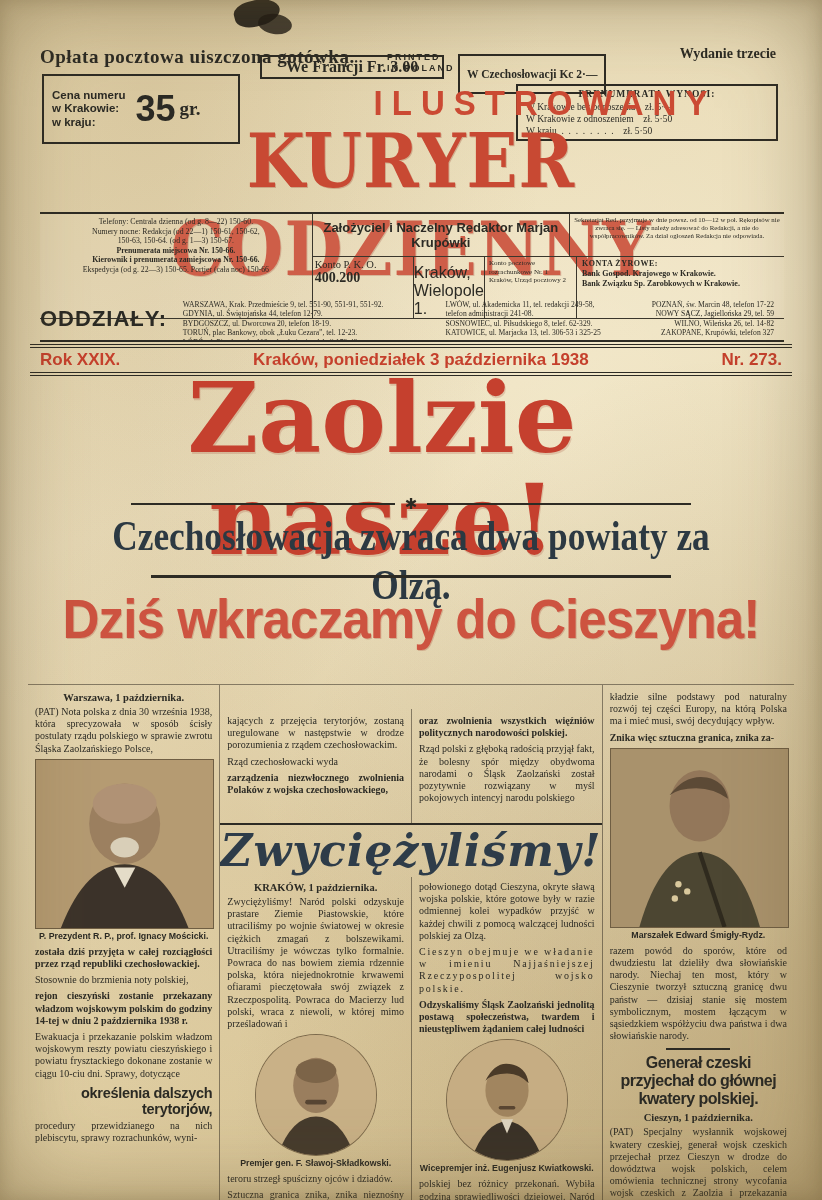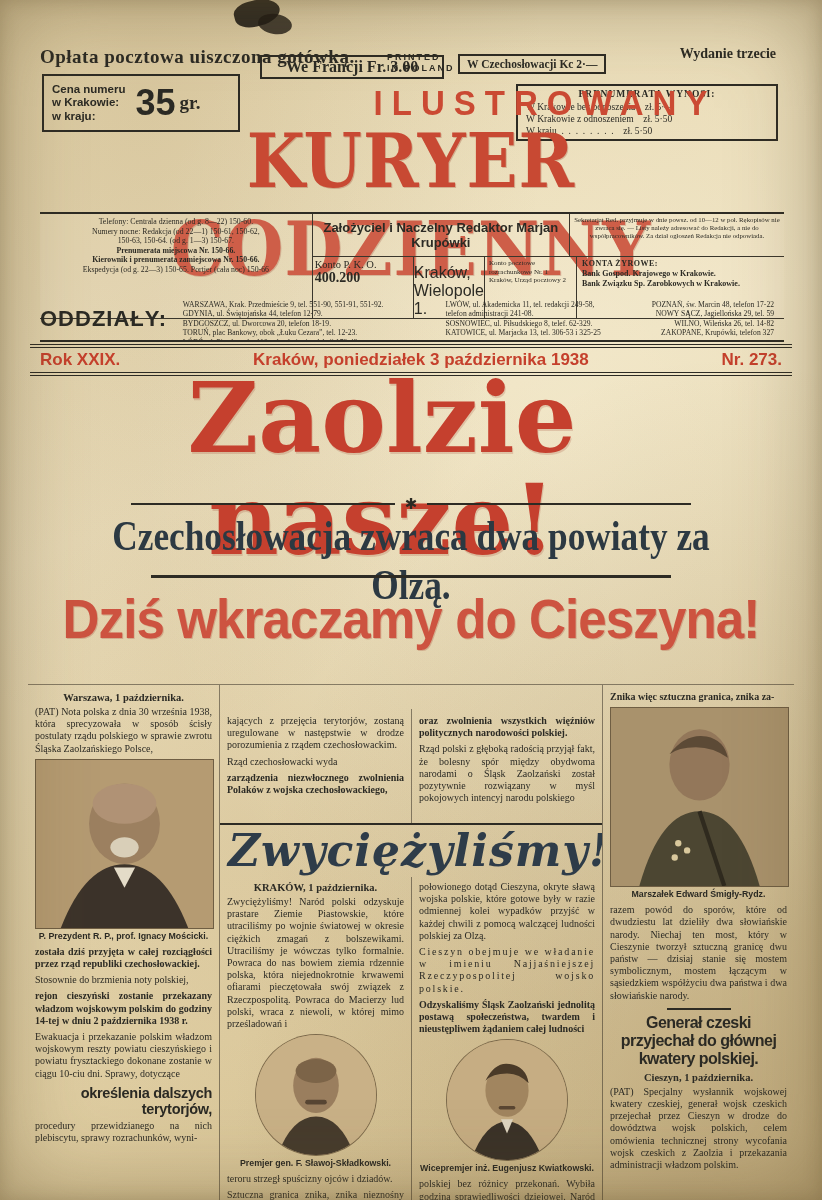--- a/index.html
+++ b/index.html
@@ -17,29 +17,29 @@
     content:""; position:absolute; inset:0; pointer-events:none;
     box-shadow: inset 0 0 90px rgba(92,70,34,.45), inset 0 0 18px rgba(92,70,34,.25);
   }
   .abs{position:absolute;}
   .bold{font-weight:bold;}
 
   
   .postal-note{left:40px; top:46px; font-size:19px; font-weight:bold; letter-spacing:.5px;}
   .france-price{left:260px; top:55px; border:2px solid #2d2b24; padding:1px 24px; font-size:16px; font-weight:bold;}
   .printed{left:387px; top:52px; font-size:9px; font-weight:bold; letter-spacing:2px; line-height:11px; font-family:"Liberation Sans",sans-serif;}
-  .czech-price{left:458px; top:54px; border:2px solid #2d2b24; padding:2px 7px; font-size:11.5px; font-weight:bold;}
+  .czech-price{left:458px; top:54px; border:2px solid #2d2b24; padding:12px 7px; font-size:11.5px; font-weight:bold;}
   .edition{right:46px; top:46px; font-size:14px; font-weight:bold;}
 
   .ink-stamp{left:228px; top:0; width:72px; height:40px;}
   .ink-stamp .b1{position:absolute; left:6px; top:0; width:46px; height:26px; background:#171411; border-radius:40% 55% 50% 45%; transform:rotate(-14deg); opacity:.88;}
   .ink-stamp .b2{position:absolute; left:30px; top:14px; width:34px; height:20px; background:#1c1813; border-radius:50%; transform:rotate(8deg); opacity:.8;}
 
   
-  .price-box{left:42px; top:74px; width:198px; height:58px; border:2.5px solid #2d2b24; display:flex; align-items:center; padding:2px 8px; box-sizing:border-box;}
+  .price-box{left:42px; top:74px; width:198px; height:70px; border:2.5px solid #2d2b24; display:flex; align-items:center; padding:2px 8px; box-sizing:border-box;}
   .price-box .labels{font-size:11.5px; font-weight:bold; line-height:13.5px; font-family:"Liberation Sans",sans-serif;}
   .price-box .amount{font-size:36px; font-weight:bold; margin-left:10px; font-family:"Liberation Sans",sans-serif;}
   .price-box .unit{font-size:19px; font-weight:bold; margin-left:4px;}
 
   .sub-box{right:44px; top:84px; width:262px; border:2px solid #2d2b24; padding:3px 8px 2px; box-sizing:border-box;}
   .sub-box .t{font-size:9.5px; font-weight:bold; letter-spacing:1px; text-align:center; margin-bottom:2px;}
   .sub-box .l{font-size:9.5px; line-height:12px; white-space:pre;}
 
   
   .mast1{left:310px; top:84px; width:470px; text-align:center; font-size:33px; font-weight:bold; letter-spacing:9px; color:#cb4a33; font-family:"Liberation Sans",sans-serif; transform:scaleY(1.05);}
@@ -85,21 +85,21 @@
   
   .article{left:28px; top:684px; width:766px; height:516px; display:flex; border-top:1px solid rgba(56,50,38,.55); overflow:hidden;}
   .col{box-sizing:border-box; padding:6px 7px 0;}
   .col1{width:192px;}
   .mid-wrap{width:382px; border-left:1px solid rgba(56,50,38,.55); border-right:1px solid rgba(56,50,38,.55); display:flex; flex-direction:column;}
   .col4{width:192px;}
   .mid-top{display:flex; height:114px;margin-top:24px;}
   .mid-top .half{width:50%; box-sizing:border-box; padding:6px 7px 0;}
   .mid-top .half + .half{border-left:1px solid rgba(56,50,38,.55);}
   .victory{border-top:2.5px solid #2d2b24; flex:1; display:flex; flex-direction:column; overflow:hidden;}
-  .victory-head{text-align:center; font-family:"DejaVu Serif",serif; font-style:italic; font-weight:bold; font-size:44px; color:#2e3c49; line-height:52px; letter-spacing:1px;margin-left:8px;}
+  .victory-head{text-align:center; font-family:"DejaVu Serif",serif; font-style:italic; font-weight:bold; font-size:44px; color:#2e3c49; line-height:52px; letter-spacing:1px;}
   .victory-cols{display:flex; flex:1; overflow:hidden;}
   .victory-cols .half{width:50%; box-sizing:border-box; padding:4px 7px 0;}
   .victory-cols .half + .half{border-left:1px solid rgba(56,50,38,.55);}
 
   .bt{font-size:10px; line-height:12.2px; text-align:justify; margin:0 0 4px; hyphens:auto;}
   .bt.b{font-weight:bold;}
   .bt.spaced{letter-spacing:1.8px;}
   .dateline{font-size:10.5px; font-weight:bold; text-align:center; margin:1px 0 3px;}
   .subhead1{font-size:14.5px; font-weight:bold; text-align:right; margin:5px 0 3px; font-family:"Liberation Sans",sans-serif; letter-spacing:-.3px;}
   .subhead4{font-size:16px; font-weight:bold; text-align:center; line-height:18px; margin:3px 0 4px; font-family:"Liberation Sans",sans-serif; letter-spacing:-.5px;}
@@ -293,20 +293,21 @@
             </div>
             <div class="caption">Wicepremjer inż. Eugenjusz Kwiatkowski.</div>
             <p class="bt">polskiej bez różnicy przekonań. Wybiła godzina sprawiedliwości dziejowej. Naród polski zwyciężył.</p>
             <p class="bt">W chwili, kiedy niezwykłym wysiłkiem zbiorowym ocalono pokój światowy — stanowczość, ale i wola pokoju na-</p>
           </div>
         </div>
       </div>
     </div>
 
     <div class="col col4">
+      <p class="bt">kładzie silne podstawy pod naturalny rozwój tej części Europy, na którą Polska ma i mieć musi, swój decydujący wpływ.</p>
       <p class="bt b">Znika więc sztuczna granica, znika za-</p>
       <div class="photo-rect ph4">
         <svg viewBox="0 0 100 100" preserveAspectRatio="none">
           <rect width="100" height="100" fill="#b8a077"></rect>
           <rect width="100" height="100" fill="#6e5a40" opacity=".2"></rect>
           <ellipse cx="50" cy="32" rx="17" ry="20" fill="#93775a"></ellipse>
           <path d="M33 26 Q42 14 54 16 Q64 18 66 28 Q58 22 48 22 Q38 22 33 26 Z" fill="#5c4a36"></path>
           <path d="M16 100 Q28 58 50 58 Q72 58 84 100 Z" fill="#4c4632"></path>
           <circle cx="38" cy="76" r="1.8" fill="#d9c89c"></circle>
           <circle cx="43" cy="80" r="1.8" fill="#d9c89c"></circle>

